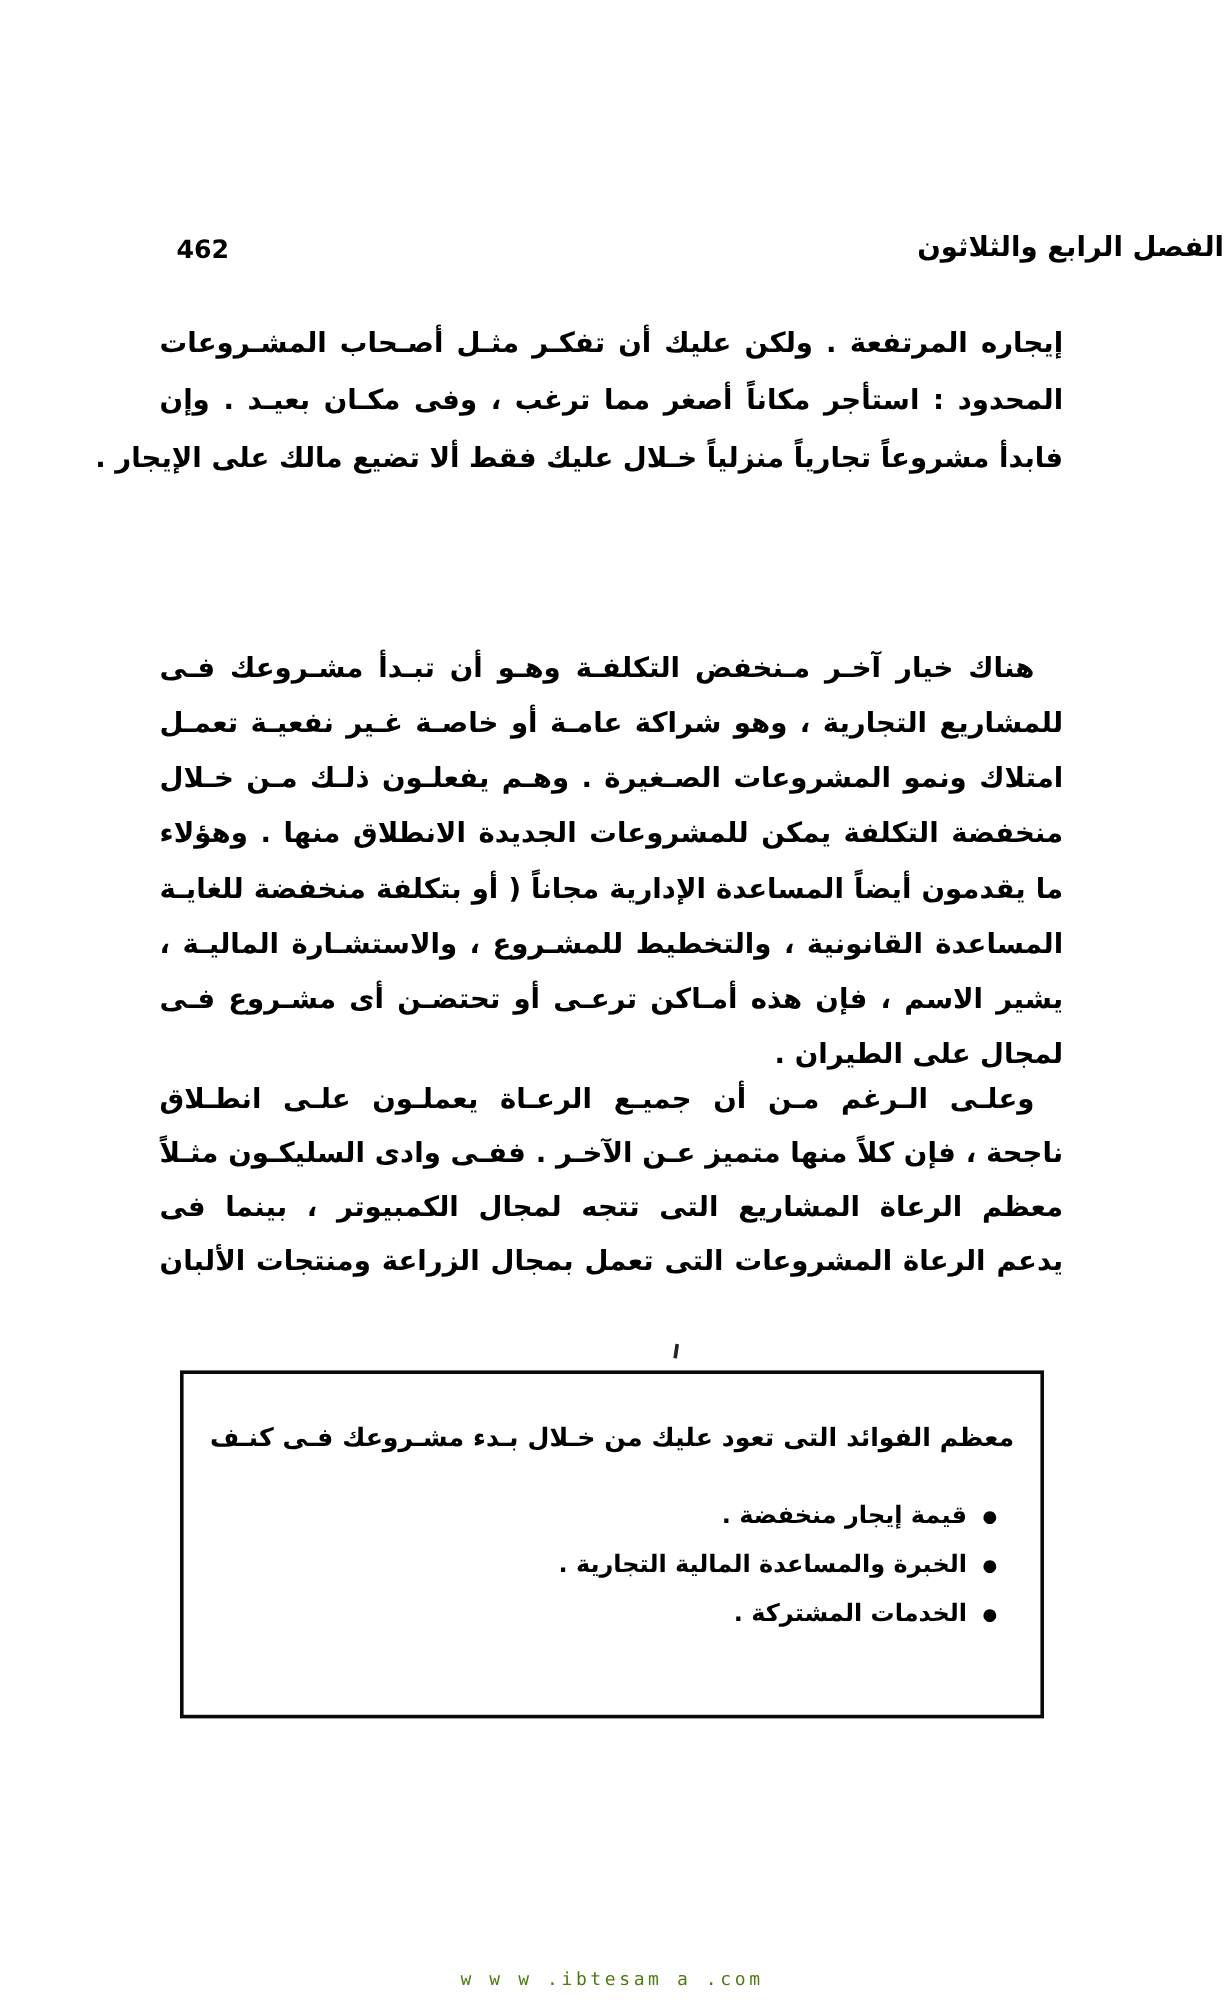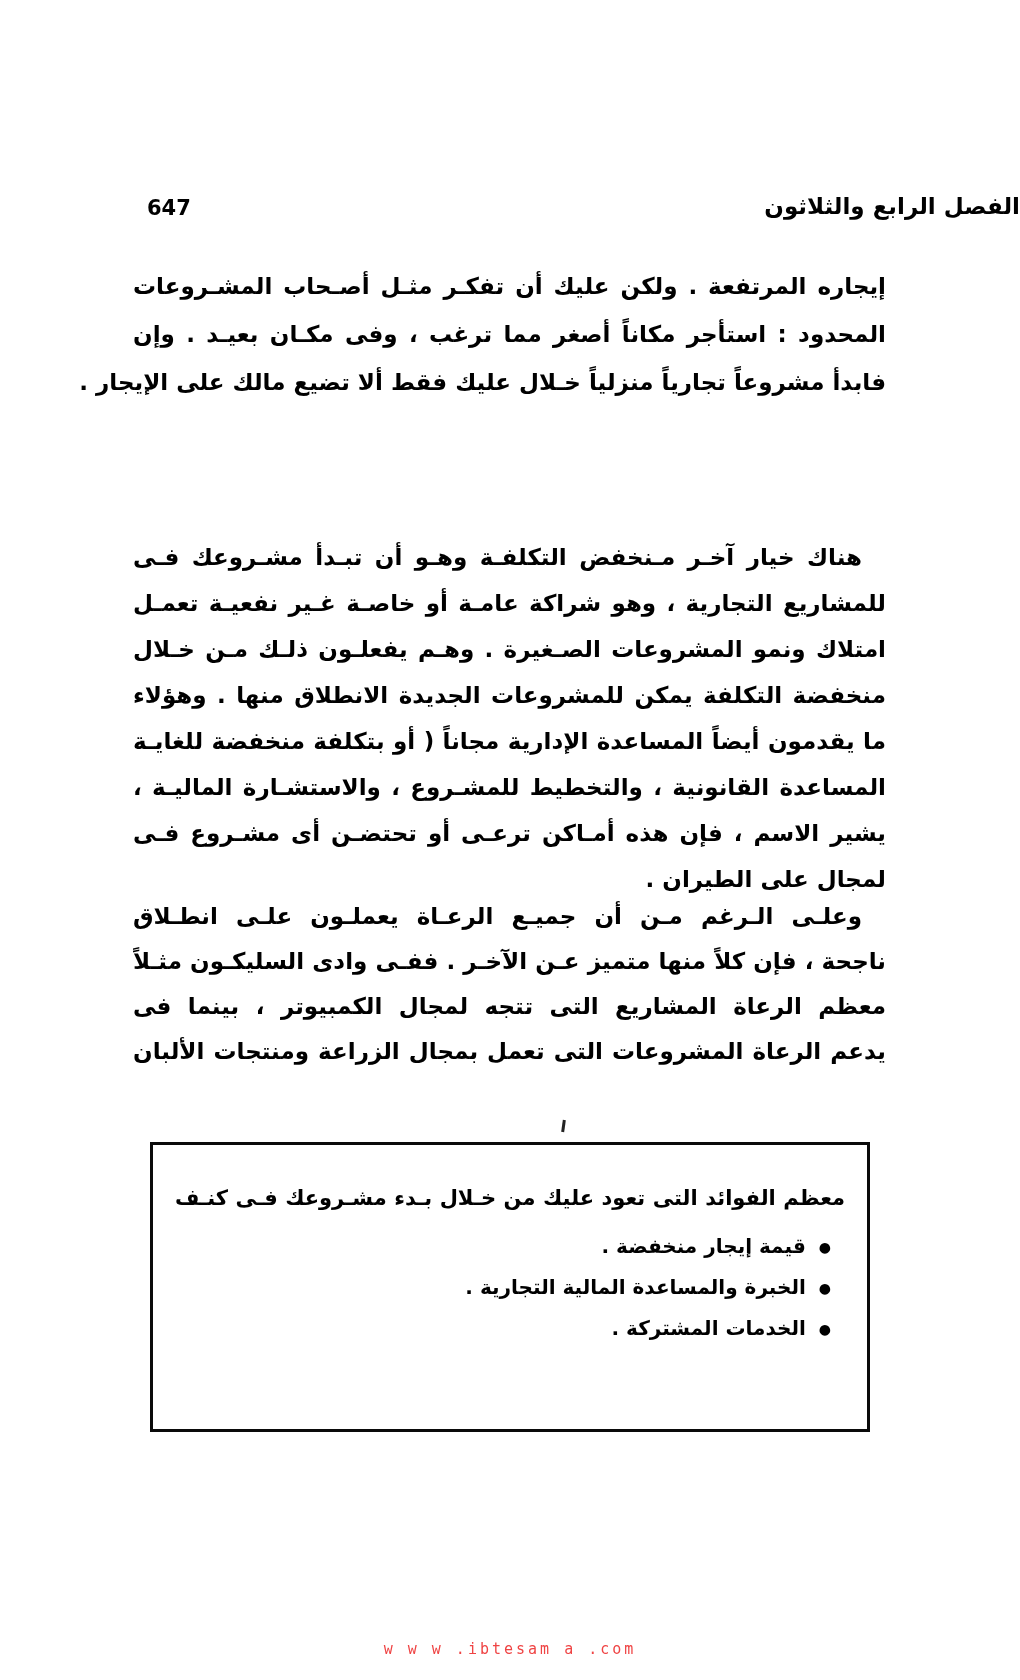--- a/index.html
+++ b/index.html
@@ -54,21 +54,21 @@
   .box{
     position:absolute;top:1142px;right:150px;left:150px;
     height:290px;
     border:3px solid #0a0a0a;
     box-sizing:border-box;
     padding:30px 22px 0 22px;
   }
   .box .line{
     font-size:21px;height:47px;line-height:47px;
   }
-  .bullets{margin:4px 14px 0 0;}
+  .bullets{margin:20px 14px 0 0;}
   .bullet-item{
     font-size:20px;font-weight:700;
     height:41px;line-height:41px;
     text-align:right;white-space:nowrap;
   }
   .bullet-dot{
     display:inline-block;
     font-size:14px;
     vertical-align:1px;
     margin-left:13px;
@@ -86,21 +86,21 @@
     font-size:15px;
     letter-spacing:3px;
   }
 </style>
 </head>
 <body>
 
 <div class="page">
 
   <div class="hdr-title">الفصل الرابع والثلاثون</div>
-  <div class="hdr-num">647</div>
+  <div class="hdr-num">462</div>
 
   <div class="col p1">
     <div class="line just">إيجاره المرتفعة . ولكن عليك أن تفكـر مثـل أصـحاب المشـروعات ذات التمويـل</div>
     <div class="line just">المحدود : استأجر مكاناً أصغر مما ترغب ، وفى مكـان بعيـد . وإن اضـطررت</div>
     <div class="line">فابدأ مشروعاً تجارياً منزلياً خـلال عليك فقط ألا تضيع مالك على الإيجار .</div>
   </div>
 
 
   <div class="col p2">
     <div class="line just indent">هناك خيار آخـر مـنخفض التكلفـة وهـو أن تبـدأ مشـروعك فـى حضـانة راعٍ</div>
@@ -124,15 +124,15 @@
 
   <div class="box">
     <div class="line just">معظم الفوائد التى تعود عليك من خـلال بـدء مشـروعك فـى كنـف راعٍ للمشـاريع</div>
     <div class="bullets">
       <div class="bullet-item"><span class="bullet-dot">●</span><span>قيمة إيجار منخفضة .</span></div>
       <div class="bullet-item"><span class="bullet-dot">●</span><span>الخبرة والمساعدة المالية التجارية .</span></div>
       <div class="bullet-item"><span class="bullet-dot">●</span><span>الخدمات المشتركة .</span></div>
     </div>
   </div>
 
-  <div class="watermark" style="color: #ef4444;">w w w .ibtesam a .com</div>
+  <div class="watermark" style="color: #4d7c0f;">w w w .ibtesam a .com</div>
 
 </div>
 
 </body></html>

